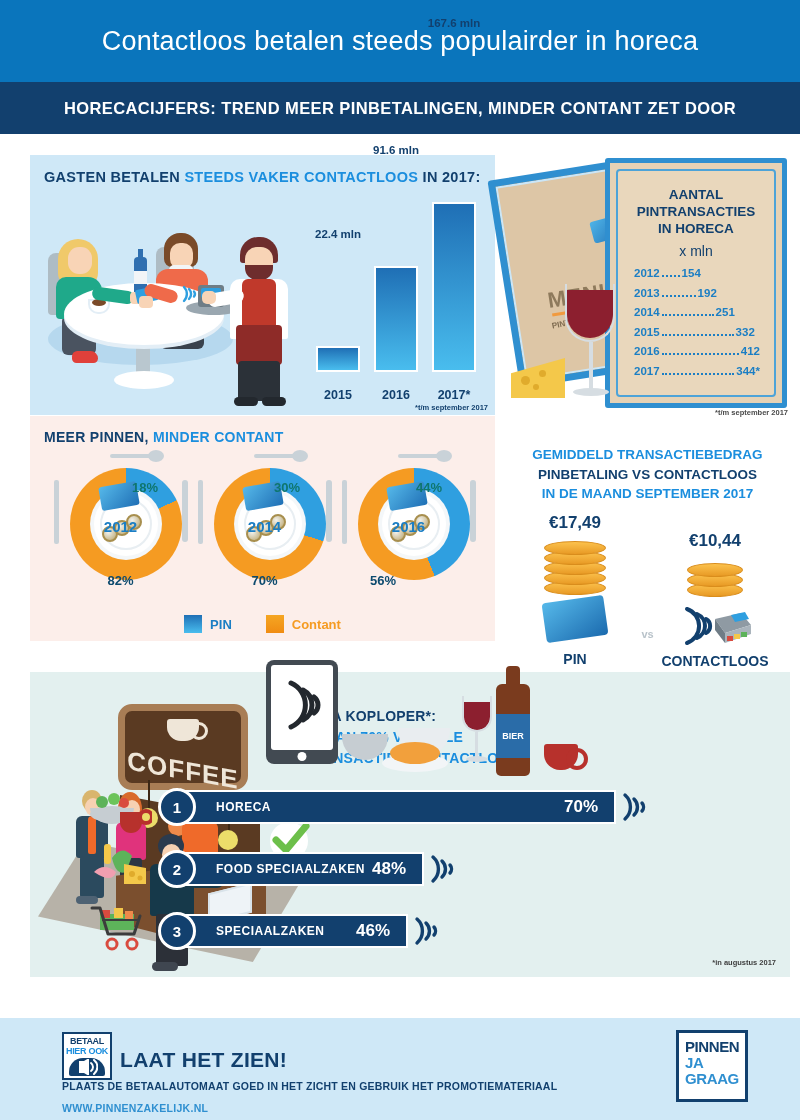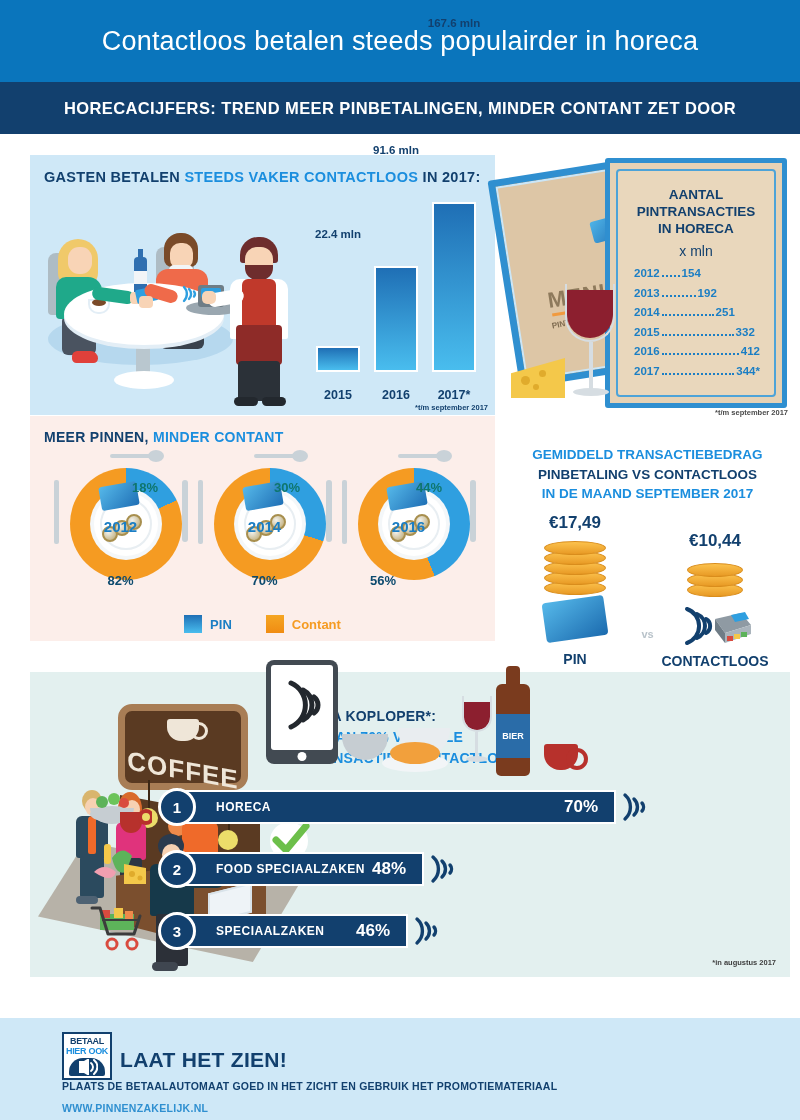--- a/index.html
+++ b/index.html
@@ -791,13 +791,17 @@
       <svg width="22" height="16" viewBox="0 0 22 16">
         <path d="M3 2 L8 2 L13 -1 L13 17 L8 14 L3 14 Z" fill="#ffffff"></path>
         <path d="M15 4 A5 5 0 0 1 15 12" stroke="#ffffff" stroke-width="2" fill="none" stroke-linecap="round"></path>
         <path d="M18 1 A9 9 0 0 1 18 15" stroke="#ffffff" stroke-width="2" fill="none" stroke-linecap="round"></path>
       </svg>
     </div>
   </div>
   <div class="f-claim">LAAT HET ZIEN!</div>
   <div class="f-sub">PLAATS DE BETAALAUTOMAAT GOED IN HET ZICHT EN GEBRUIK HET PROMOTIEMATERIAAL</div>
   <a class="f-url" style="text-decoration:none;">WWW.PINNENZAKELIJK.NL</a>
+  <div class="f-brand">
+    <div class="f-brand-1">PINNEN</div>
+    <div class="f-brand-2">JA GRAAG</div>
+  </div>
 </div>
 
 </body></html>

